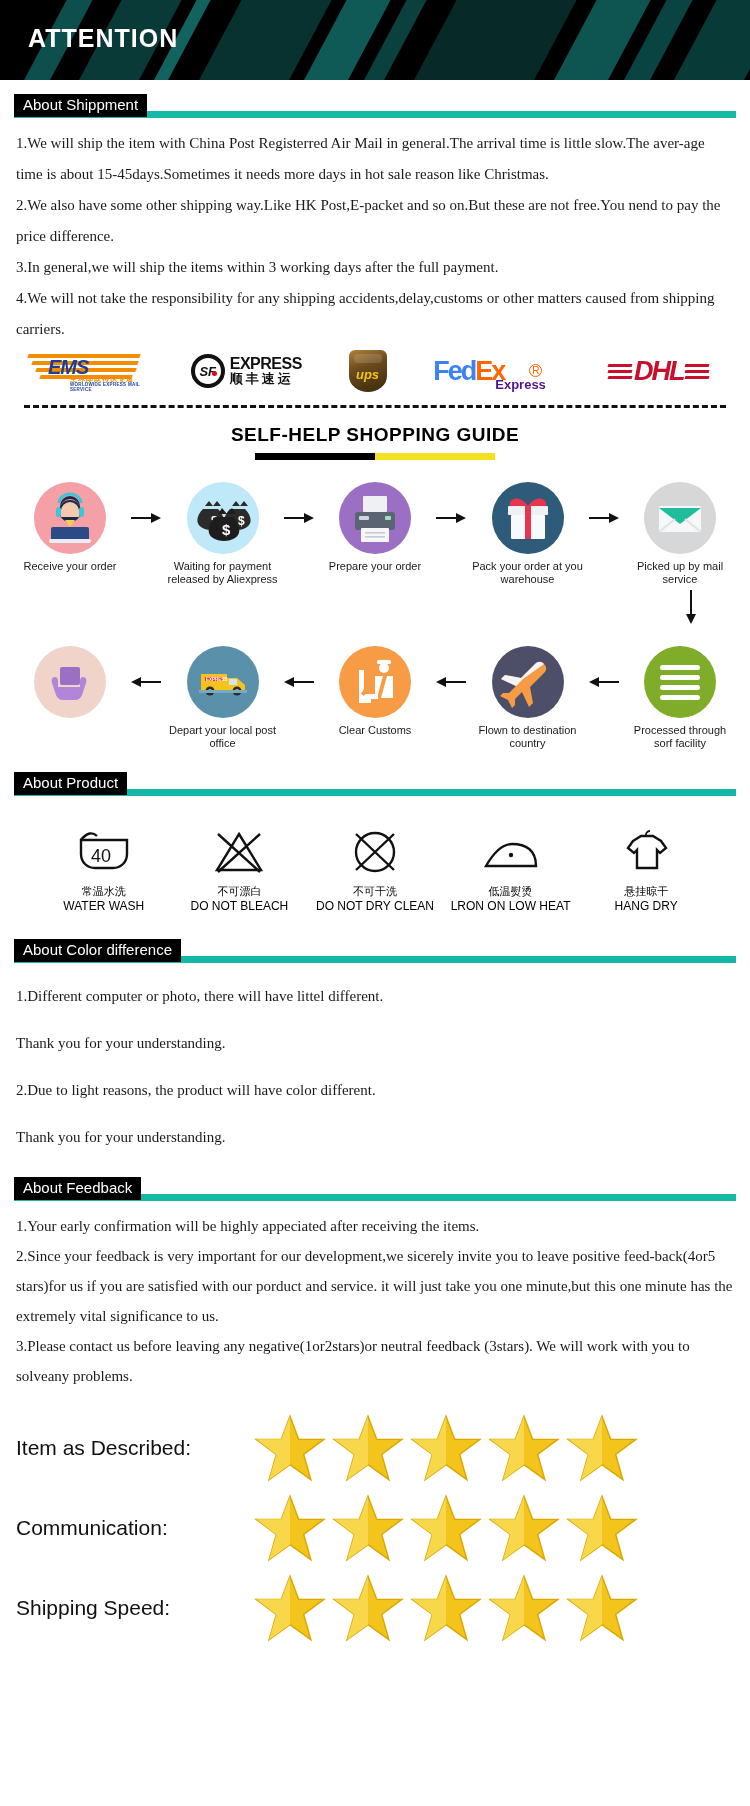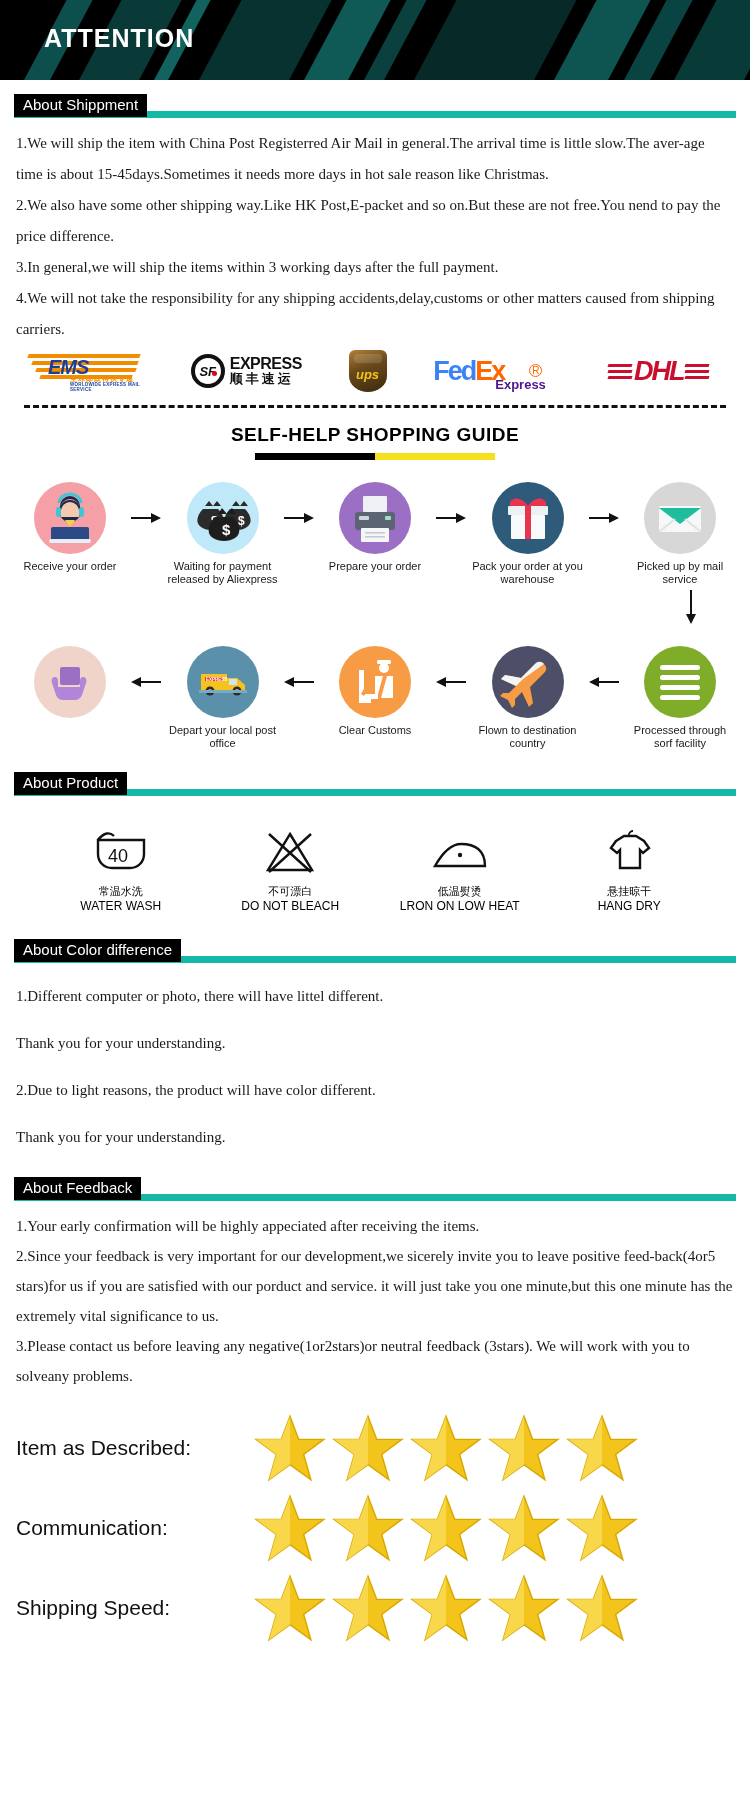--- a/index.html
+++ b/index.html
@@ -11,21 +11,20 @@
   }
   .page { width:750px; position:relative; }
 
   
   .banner {
     position: relative;
     width: 750px;
     height: 80px;
     background: #000;
     overflow: hidden;
-    padding-left: 16px;
   }
   .banner .stripe { position:absolute; top:-40px; height:180px; transform: skewX(-28deg); }
   .s1 { left: 40px;  width: 26px;  background:#0d4f4c; }
   .s2 { left: 95px;  width: 60px;  background:#0a3a38; }
   .s3 { left: 170px; width: 14px;  background:#12635f; }
   .s4 { left: 215px; width: 90px;  background:#083230; }
   .s5 { left: 320px; width: 44px;  background:#0f5a56; }
   .s6 { left: 380px; width: 20px;  background:#0a403d; }
   .s7 { left: 430px; width: 120px; background:#072a28; }
   .s8 { left: 570px; width: 54px;  background:#0e5551; }
@@ -501,20 +500,30 @@
       <div class="care-icon">
         <svg width="62" height="48" viewBox="0 0 62 48">
           <path d="M31 6 l22 36 h-44z" fill="none" stroke="#111" stroke-width="2.4"></path>
           <path d="M10 6 l42 38 M52 6 l-42 38" stroke="#111" stroke-width="2.4" fill="none"></path>
         </svg>
       </div>
       <div class="care-cn">不可漂白</div>
       <div class="care-en">DO NOT BLEACH</div>
     </div>
 
+    <div class="care-item">
+      <div class="care-icon">
+        <svg width="62" height="48" viewBox="0 0 62 48">
+          <circle cx="31" cy="24" r="19" fill="none" stroke="#111" stroke-width="2.4"></circle>
+          <path d="M12 6 l38 36 M50 6 l-38 36" stroke="#111" stroke-width="2.4" fill="none"></path>
+        </svg>
+      </div>
+      <div class="care-cn">不可干洗</div>
+      <div class="care-en">DO NOT DRY CLEAN</div>
+    </div>
 
     <div class="care-item">
       <div class="care-icon">
         <svg width="66" height="48" viewBox="0 0 66 48">
           <path d="M8 38 h50 c0 -16 -10 -22 -24 -22 c-10 0 -18 8 -26 22z" fill="none" stroke="#111" stroke-width="2.4"></path>
           <circle cx="33" cy="27" r="2.2" fill="#111"></circle>
         </svg>
       </div>
       <div class="care-cn">低温熨烫</div>
       <div class="care-en">LRON ON LOW HEAT</div>

